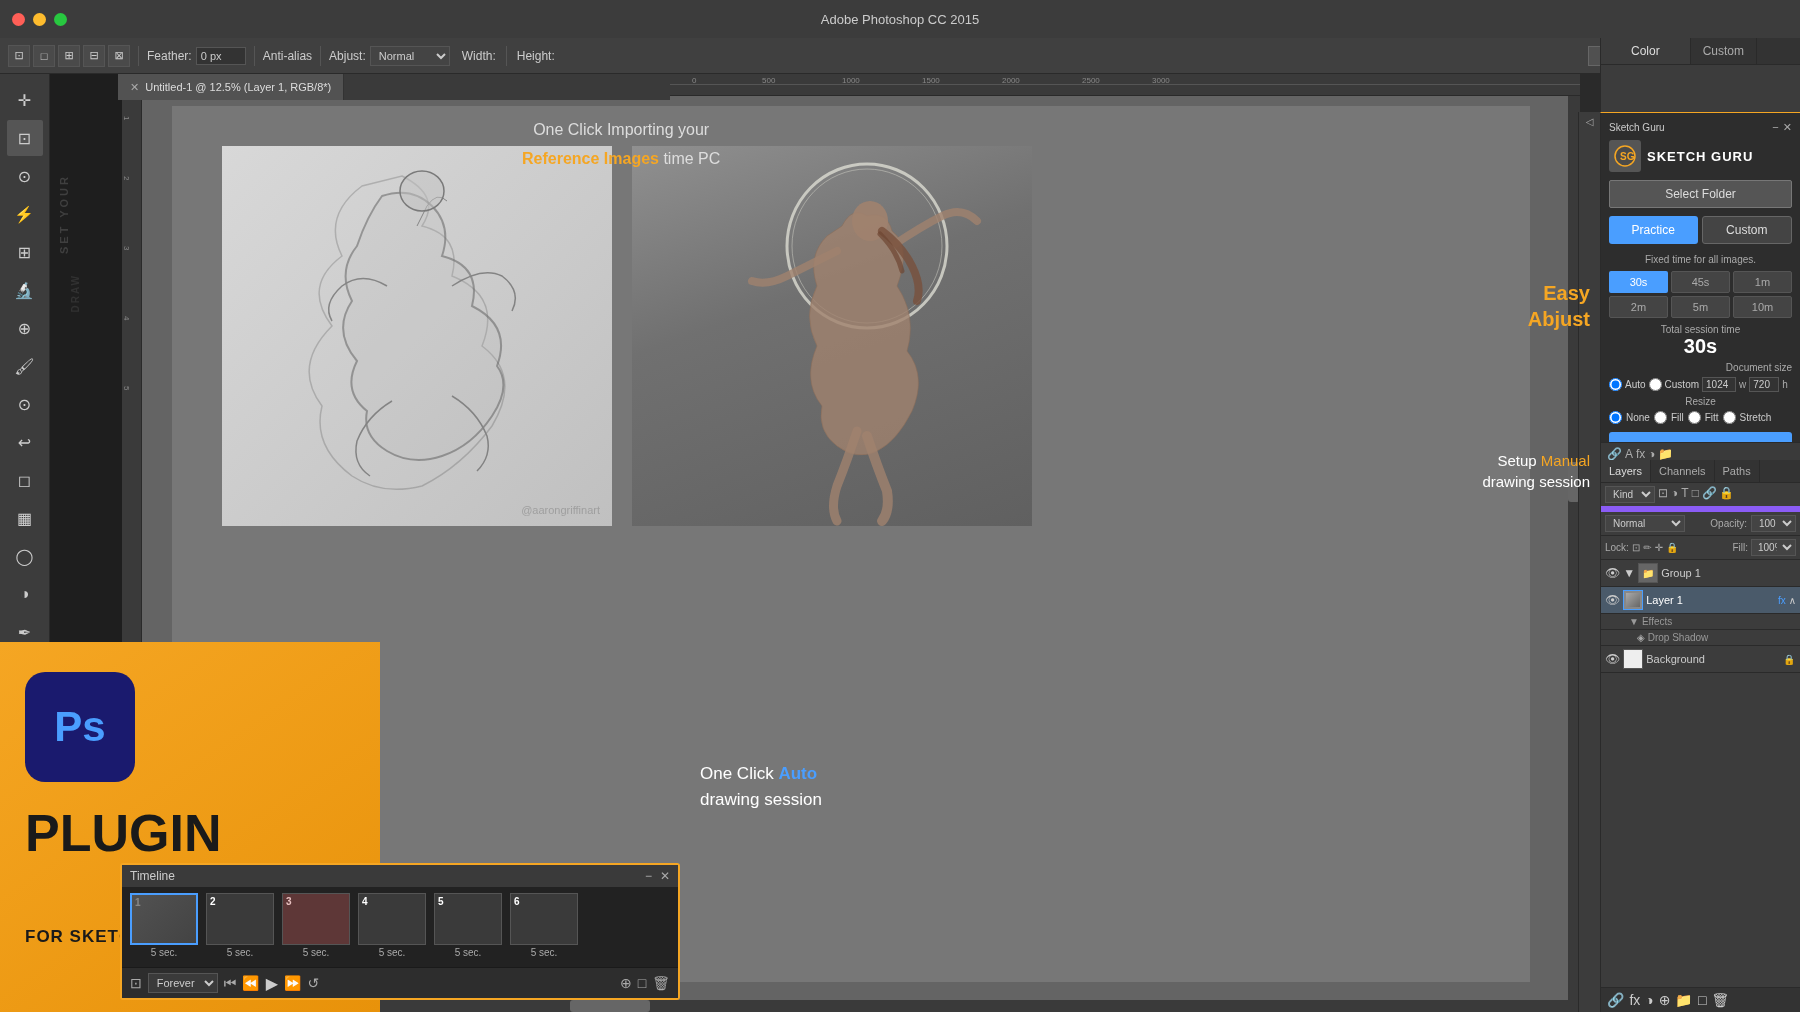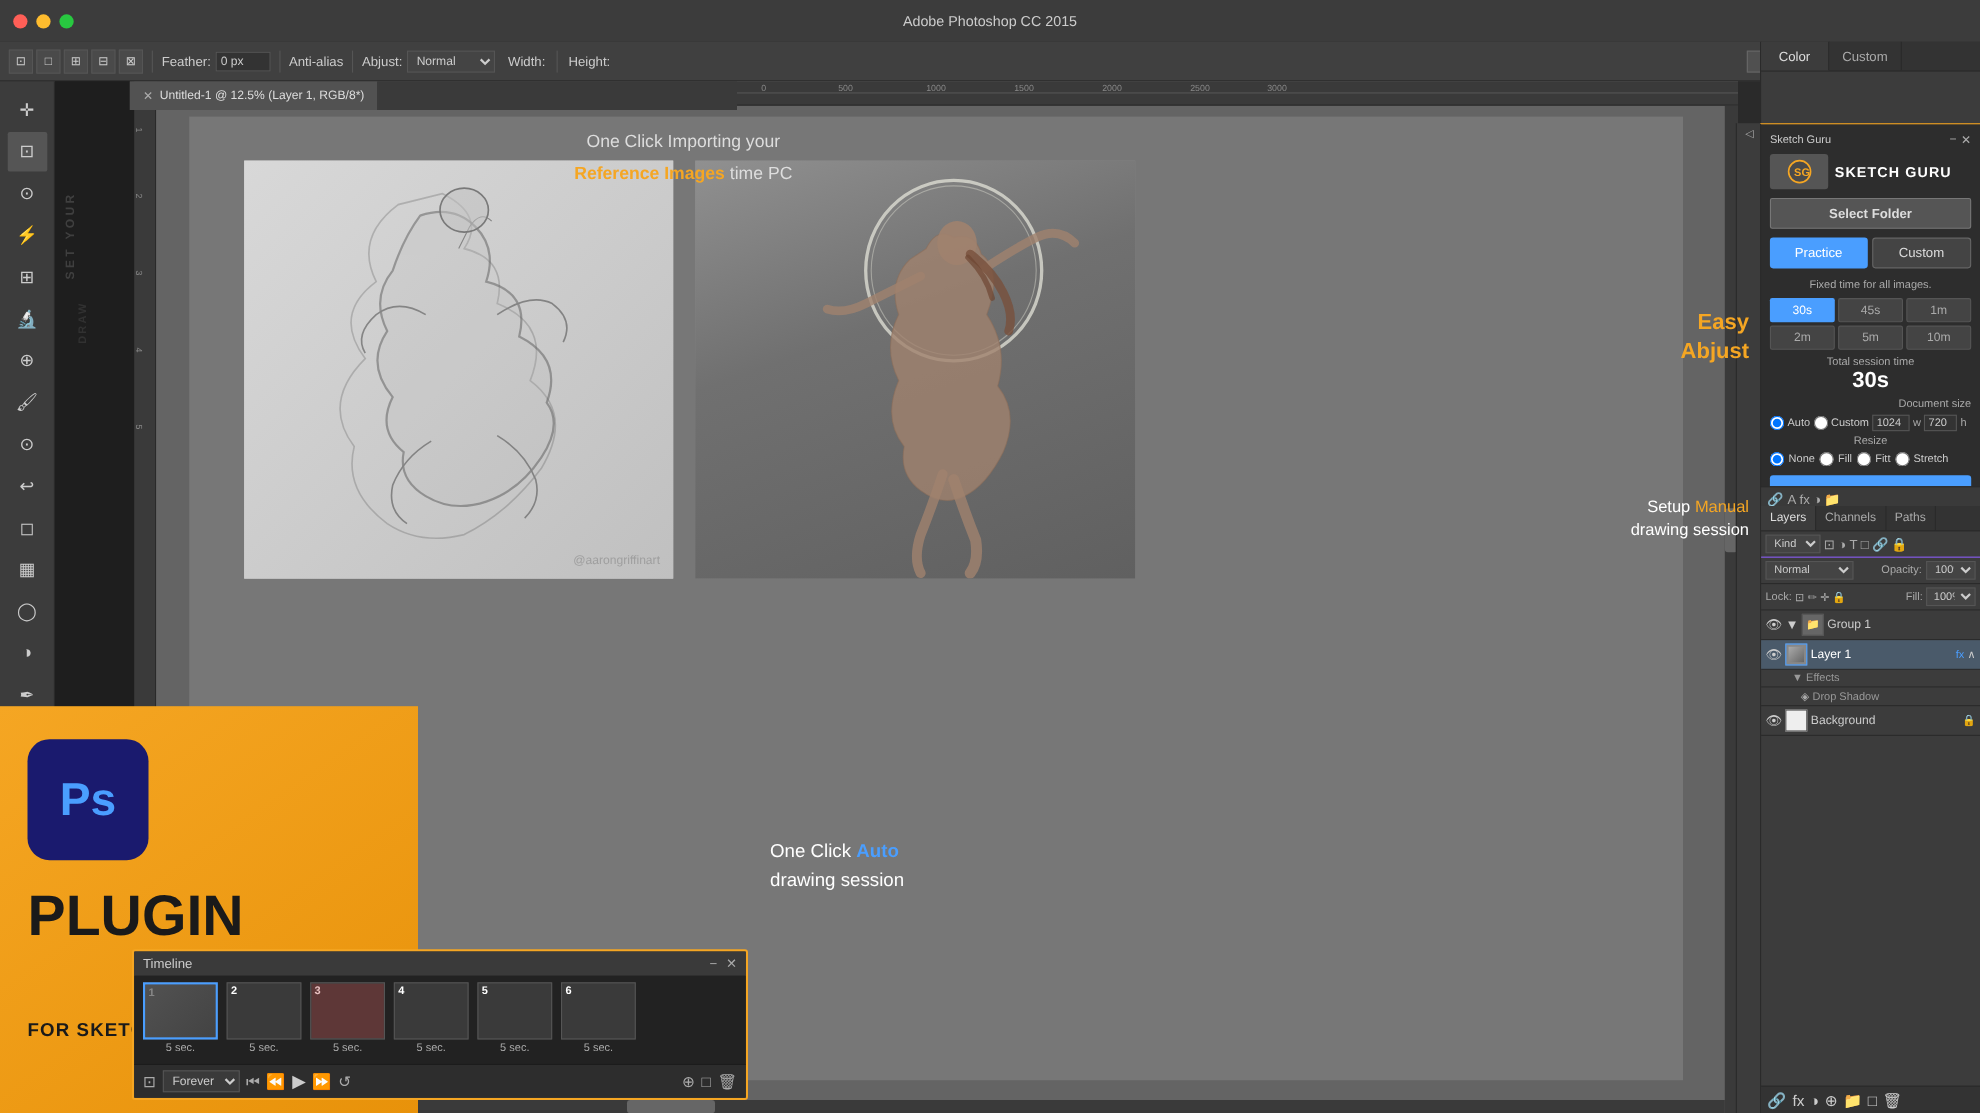--- a/index.html
+++ b/index.html
@@ -156,21 +156,20 @@
     .select-folder-btn {
       width: 100%;
       background: #555;
       border: 1px solid #777;
       color: #ddd;
       font-size: 12px;
       padding: 6px;
       cursor: pointer;
       margin-bottom: 8px;
       border-radius: 2px;
-      font-weight: bold;
     }
 
     .practice-custom-row {
       display: flex;
       gap: 4px;
       margin-bottom: 10px;
     }
     .practice-btn {
       flex: 1;
       background: #4a9eff;
@@ -473,38 +472,38 @@
 <div style="position:absolute;bottom:200px;left:700px;z-index:9;">
   <div style="color:#fff;font-size:17px;line-height:1.5;">
     <span>One Click </span><span style="color:#4a9eff;font-weight:700;">Auto</span><br>
     <span>
 drawing session</span>
   </div>
 </div>
 
 <div style="position:absolute;top:38px;right:0;width:200px;height:74px;background:#3c3c3c;border-left:1px solid #2a2a2a;">
   <div style="display:flex;background:#333;border-bottom:1px solid #2a2a2a;">
-    <div style="padding:6px 16px;font-size:12px;color:#ddd;cursor:pointer;background:#3c3c3c;border-right:1px solid #2a2a2a;">Color</div>
+    <div style="padding:6px 30px;font-size:12px;color:#ddd;cursor:pointer;background:#3c3c3c;border-right:1px solid #2a2a2a;">Color</div>
     <div style="padding:6px 12px;font-size:12px;color:#aaa;cursor:pointer;border-right:1px solid #2a2a2a;">Custom</div>
   </div>
 </div>
 
 <div style="position:absolute;top:112px;right:0;width:200px;background:#2d2d2d;border-left:1px solid #2a2a2a;border-top:1px solid #f5a623;padding:8px;">
   
   <div style="display:flex;justify-content:space-between;align-items:center;margin-bottom:6px;">
     <span style="color:#ccc;font-size:10px;">Sketch Guru</span>
     <div style="display:flex;gap:4px;">
       <span style="color:#aaa;font-size:11px;cursor:pointer;">−</span>
       <span style="color:#aaa;font-size:11px;cursor:pointer;">✕</span>
     </div>
   </div>
 
   
   <div style="display:flex;align-items:center;gap:6px;margin-bottom:8px;">
-    <div style="width:53px;height:32px;background:#555;border-radius:3px;display:flex;align-items:center;justify-content:center;">
+    <div style="width:32px;height:32px;background:#555;border-radius:3px;display:flex;align-items:center;justify-content:center;">
       <svg width="24" height="24" viewBox="0 0 24 24">
         <circle cx="12" cy="12" r="10" fill="#4a4a4a" stroke="#f5a623" stroke-width="1.5"></circle>
         <text x="7" y="16" fill="#f5a623" font-size="10" font-weight="bold">SG</text>
       </svg>
     </div>
     <span style="color:#fff;font-size:13px;font-weight:bold;letter-spacing:1px;">SKETCH GURU</span>
   </div>
 
   
   <button class="select-folder-btn">Select Folder</button>
@@ -587,21 +586,21 @@
 </div>
 
 <div style="position:absolute;top:460px;right:0;width:200px;bottom:0;background:#3c3c3c;border-left:1px solid #2a2a2a;">
 
   <div style="display:flex;background:#333;border-bottom:1px solid #2a2a2a;">
     <div style="padding:5px 8px;font-size:11px;color:#ddd;cursor:pointer;background:#3c3c3c;border-right:1px solid #2a2a2a;">Layers</div>
     <div style="padding:5px 8px;font-size:11px;color:#aaa;cursor:pointer;border-right:1px solid #2a2a2a;">Channels</div>
     <div style="padding:5px 8px;font-size:11px;color:#aaa;cursor:pointer;border-right:1px solid #2a2a2a;">Paths</div>
   </div>
 
-  <div style="display:flex;align-items:center;padding:3px 4px;gap:3px;border-bottom:1px solid #8b5cf6;">
+  <div style="display:flex;padding:3px 4px;gap:3px;border-bottom:6px solid #8b5cf6;">
     <select style="background:#444;border:1px solid #555;color:#ccc;font-size:10px;padding:1px 3px;width:50px;">
       <option>Kind</option>
     </select>
     <span style="color:#aaa;font-size:12px;cursor:pointer;">⊡</span>
     <span style="color:#aaa;font-size:12px;cursor:pointer;">◑</span>
     <span style="color:#aaa;font-size:12px;cursor:pointer;">T</span>
     <span style="color:#aaa;font-size:12px;cursor:pointer;">□</span>
     <span style="color:#aaa;font-size:12px;cursor:pointer;">🔗</span>
     <span style="color:#aaa;font-size:12px;cursor:pointer;">🔒</span>
   </div>

